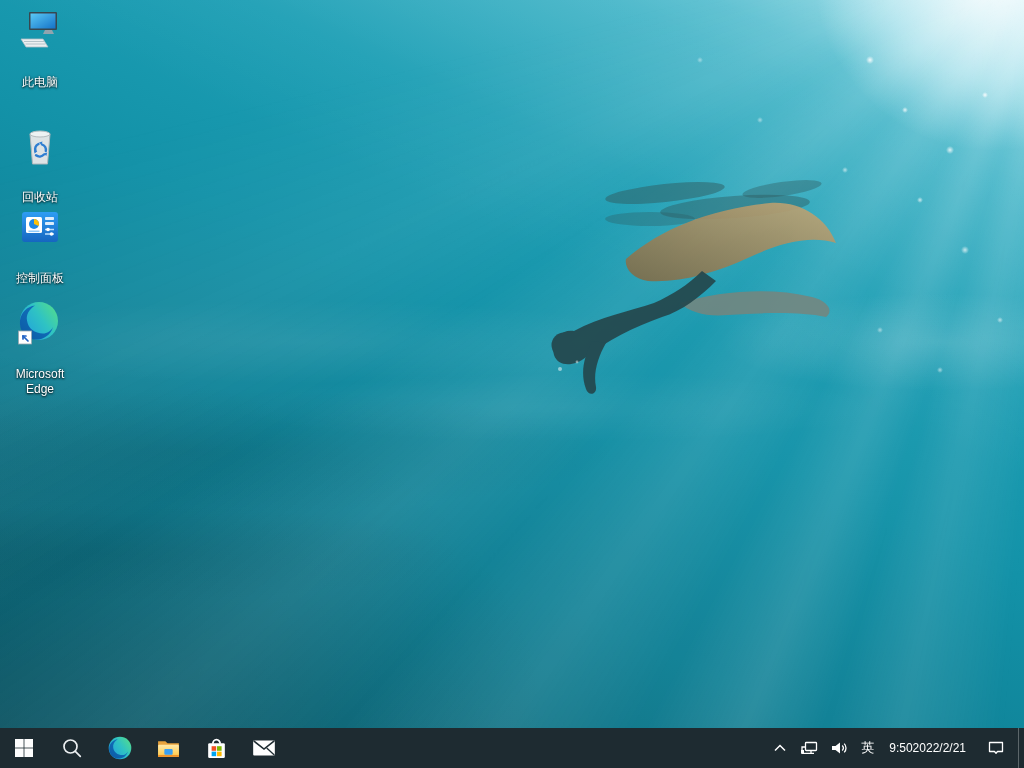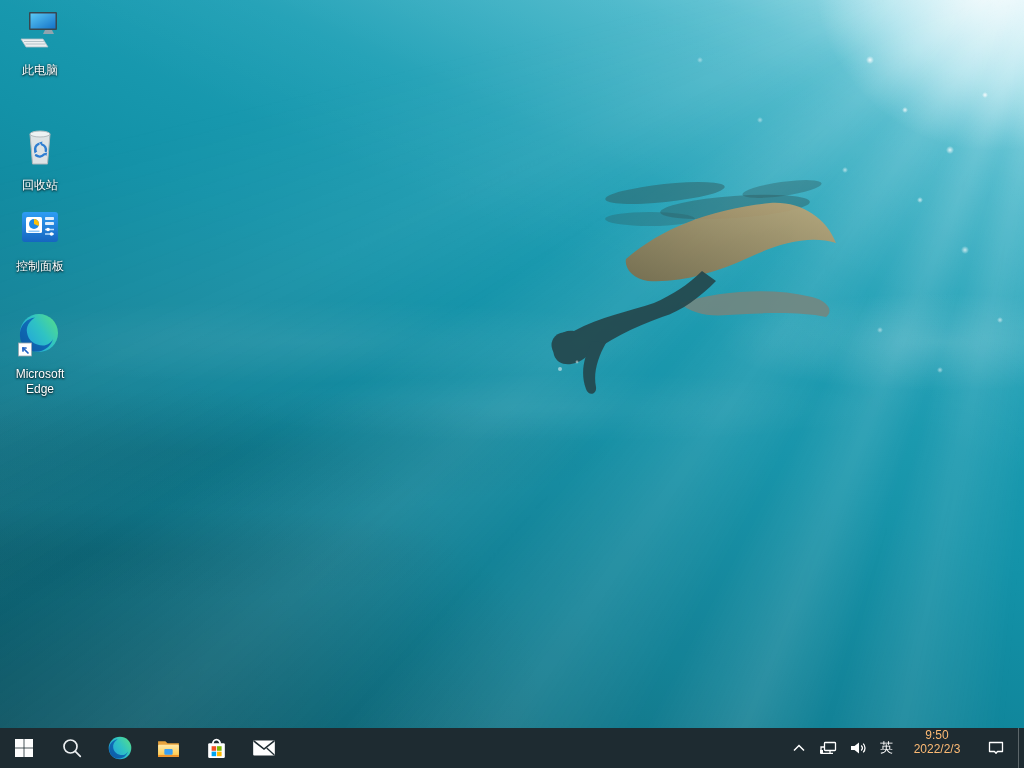--- a/index.html
+++ b/index.html
@@ -37,32 +37,32 @@
       radial-gradient(circle 2px at 940px 370px, rgba(255,255,255,.55), transparent 3px),
       radial-gradient(circle 2px at 880px 330px, rgba(255,255,255,.5), transparent 3px),
       radial-gradient(circle 2px at 760px 120px, rgba(255,255,255,.5), transparent 3px),
       radial-gradient(circle 2px at 700px 60px, rgba(255,255,255,.45), transparent 3px);}
   .diver{position:absolute;left:530px;top:165px;filter:blur(.6px);}
 
   
   .icon-cell{position:absolute;left:2px;width:76px;display:flex;flex-direction:column;
     align-items:center;cursor:default;}
   .icon-cell .glyph{width:46px;height:46px;display:flex;align-items:center;justify-content:center;}
-  .icon-cell .label{margin-top:9px;font-size:12px;line-height:15px;color:#fff;text-align:center;
+  .icon-cell .label{margin-top:21px;font-size:12px;line-height:15px;color:#fff;text-align:center;
     text-shadow:0 1px 2px rgba(0,0,0,.85), 0 0 3px rgba(0,0,0,.5);max-width:74px;}
 
   
   .taskbar{position:absolute;left:0;bottom:0;width:1024px;height:40px;background:#1e2b31;
     display:flex;align-items:stretch;}
   .tb-btn{width:48px;display:flex;align-items:center;justify-content:center;flex:0 0 auto;}
   .tray{margin-left:auto;display:flex;align-items:stretch;}
   .tray-btn{display:flex;align-items:center;justify-content:center;padding:0 5px;}
   .ime{color:#fff;font-size:13px;padding:0 7px;display:flex;align-items:center;}
-  .clock{display:flex;flex-direction:column;justify-content:flex-start;align-items:center;
-    color:#fdba74;font-size:12px;line-height:14px;padding:0 8px;min-width:58px;}
+  .clock{display:flex;justify-content:space-between;align-items:center;
+    color:#ffffff;font-size:12px;line-height:14px;padding:0 8px;min-width:58px;}
   .show-desktop{width:5px;border-left:1px solid rgba(255,255,255,.28);}
 </style>
 </head>
 <body>
 
 <div class="screen">
 
   <div class="desktop">
     <div class="rays"></div>
     <div class="sparkles"></div>
@@ -148,21 +148,21 @@
           <rect x="27" y="12" width="9" height="3" rx="0.8" fill="#dcedfb"></rect>
           <rect x="27" y="17" width="9" height="3" rx="0.8" fill="#dcedfb"></rect>
           <path d="M 27 24.5 H 36 M 27 29 H 36" stroke="#bbdefb" stroke-width="1.4"></path>
           <circle cx="30" cy="24.5" r="1.8" fill="#fff"></circle>
           <circle cx="33.5" cy="29" r="1.8" fill="#fff"></circle>
         </svg>
       </div>
       <div class="label">控制面板</div>
     </div>
 
-    <div class="icon-cell" style="top:312px">
+    <div class="icon-cell" style="top:300px">
       <div class="glyph">
         <svg width="46" height="46" viewBox="0 0 46 46">
           <defs>
             <linearGradient id="egA" x1="0" y1="0.8" x2="1" y2="0.1">
               <stop offset="0" stop-color="#1f9ee0"></stop>
                 <stop offset=".55" stop-color="#2fc3c3"></stop>
                 <stop offset="1" stop-color="#55dd8a"></stop>
             </linearGradient>
             <linearGradient id="egB" x1="0" y1="1" x2="1" y2="0">
               <stop offset="0" stop-color="#0c59a4"></stop>
@@ -271,21 +271,21 @@
       <div class="tray-btn">
         <svg width="20" height="20" viewBox="0 0 20 20">
           <polygon points="3,8 6.5,8 11,4.5 11,15.5 6.5,12 3,12" fill="#fff"></polygon>
           <path d="M 13.2 7.5 a 3.6 3.6 0 0 1 0 5" stroke="#fff" stroke-width="1.3" fill="none"></path>
           <path d="M 15.2 5.6 a 6.3 6.3 0 0 1 0 8.8" stroke="#fff" stroke-width="1.3" fill="none"></path>
         </svg>
       </div>
       <div class="ime">英</div>
       <div class="clock">
         <div>9:50</div>
-        <div>2022/2/3</div>
+        <div>2022/2/21</div>
       </div>
       <div class="tray-btn" style="padding:0 12px">
         <svg width="20" height="20" viewBox="0 0 20 20">
           <path d="M 3.5 4.5 H 16.5 V 13.5 H 11.5 L 10 15.2 L 8.5 13.5 H 3.5 Z" stroke="#fff" stroke-width="1.3" fill="none" stroke-linejoin="round"></path>
         </svg>
       </div>
       <div class="show-desktop"></div>
     </div>
   </div>
 </div>

